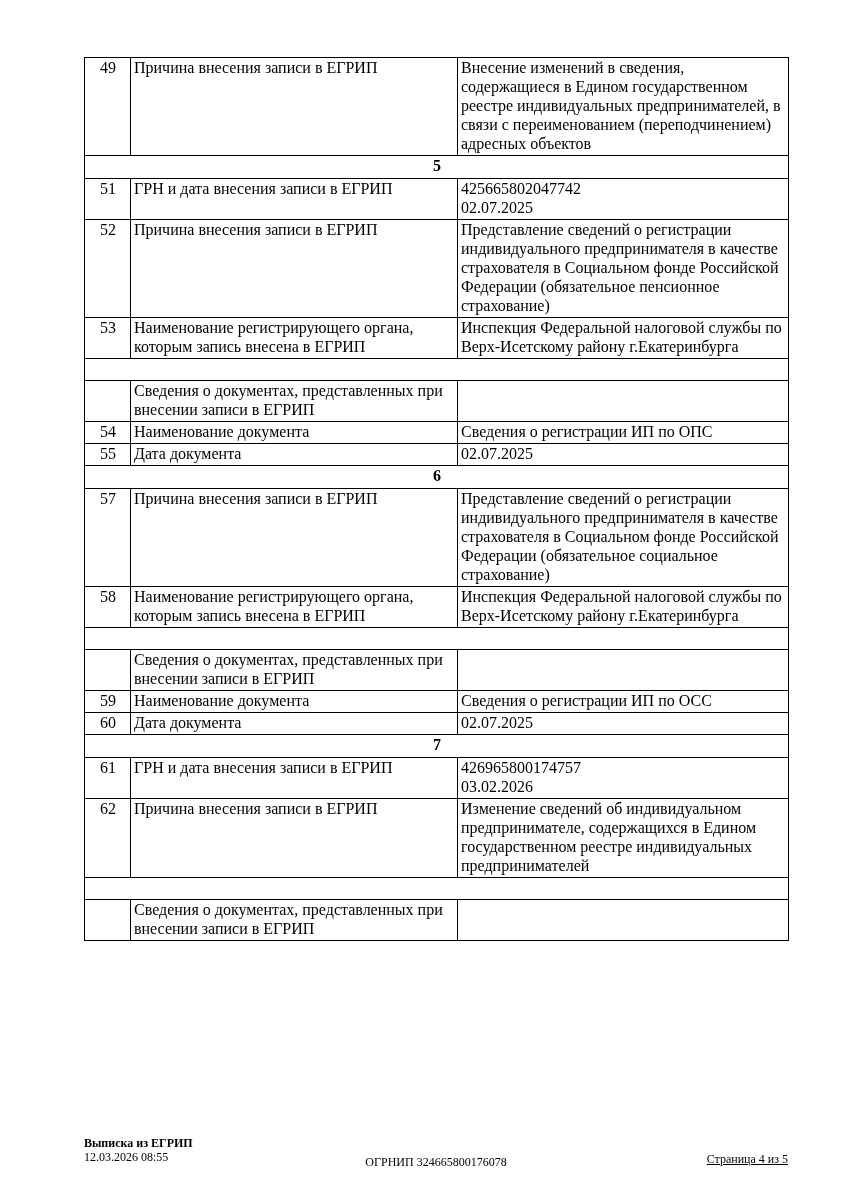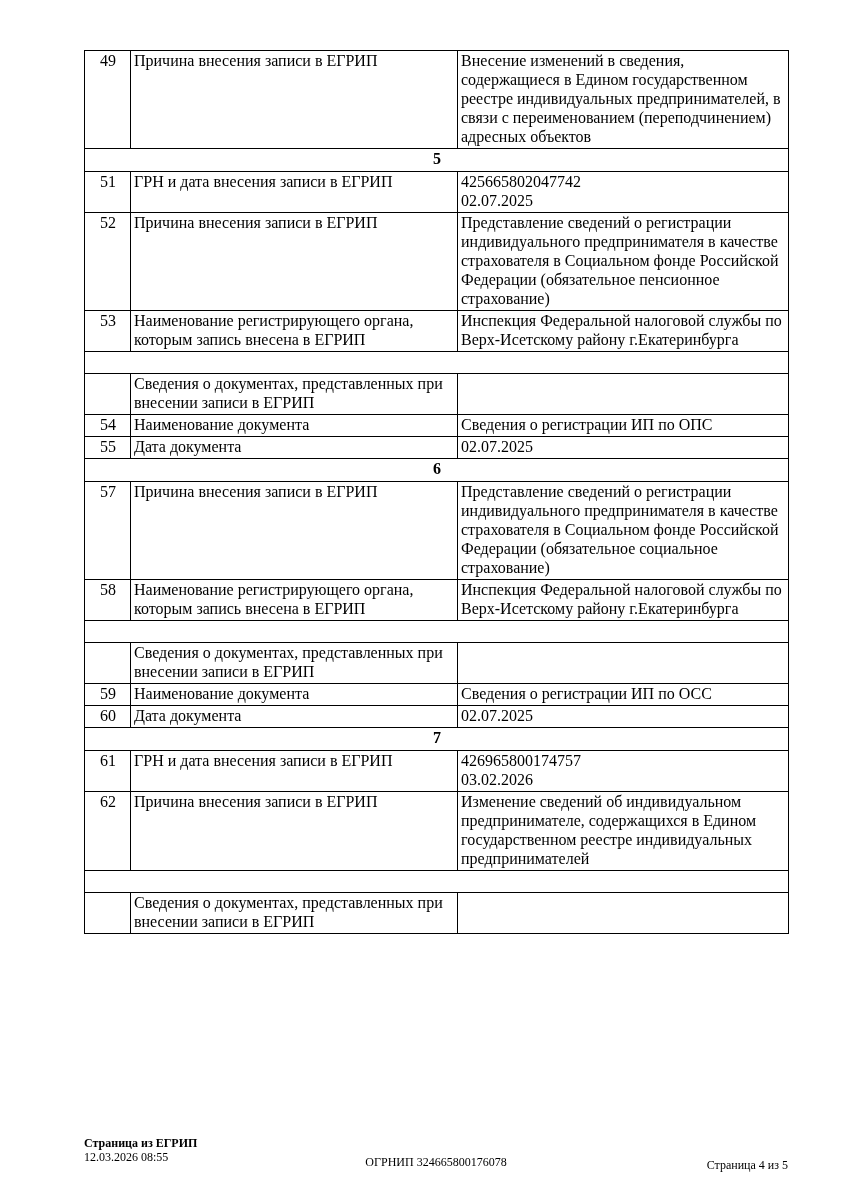--- a/index.html
+++ b/index.html
@@ -12,21 +12,21 @@
     width: 848px;
     height: 1200px;
     background: #ffffff;
     color: #000000;
     font-family: "Liberation Serif", serif;
     overflow: hidden;
   }
   table.egrip {
     position: absolute;
     left: 84px;
-    top: 50px;
+    top: 57px;
     width: 704px;
     border-collapse: collapse;
     table-layout: fixed;
     border-radius: 26px;
   }
   table.egrip td {
     border: 1px solid #000000;
     vertical-align: top;
     font-size: 16px;
     line-height: 19px;
@@ -71,22 +71,23 @@
   .footer-center {
     position: absolute;
     left: 50%;
     transform: translateX(-50%);
     top: 19px;
     white-space: nowrap;
   }
   .footer-right {
     position: absolute;
     right: 0;
-    top: 22px;
+    top: 16px;
     white-space: nowrap;
+    text-decoration: underline;
   }
 </style>
 </head>
 <body>
 
 <div class="page">
 
   <table class="egrip">
     <colgroup>
       <col style="width:46px">
@@ -187,20 +188,20 @@
         <tr>
           <td class="num-cell"></td>
           <td class="label-cell">Сведения о документах, представленных при внесении записи в ЕГРИП</td>
           <td class="value-cell"></td>
         </tr>
       </tbody>
   </table>
 
   <div class="footer">
     <div class="footer-left">
-      <div class="line1">Страница из ЕГРИП</div>
+      <div class="line1">Выписка из ЕГРИП</div>
       <div class="line2">12.03.2026 08:55</div>
     </div>
     <div class="footer-center">ОГРНИП 324665800176078</div>
     <div class="footer-right">Страница 4 из 5</div>
   </div>
 
 </div>
 
 </body></html>

